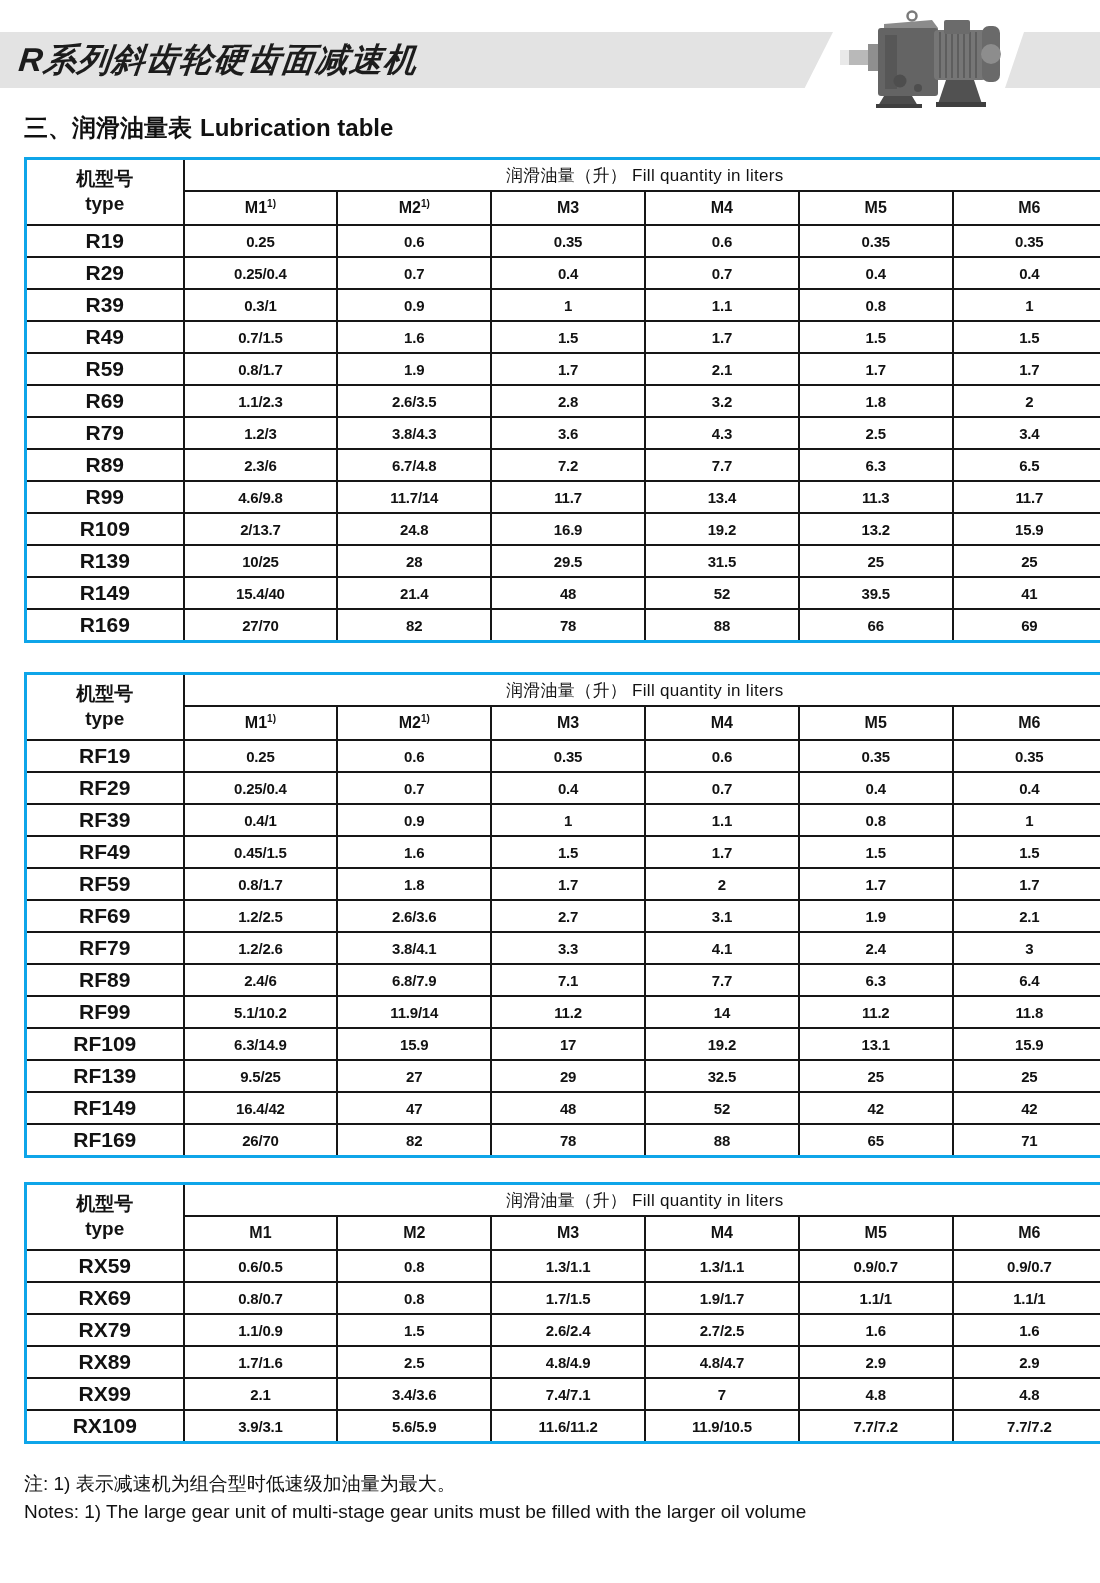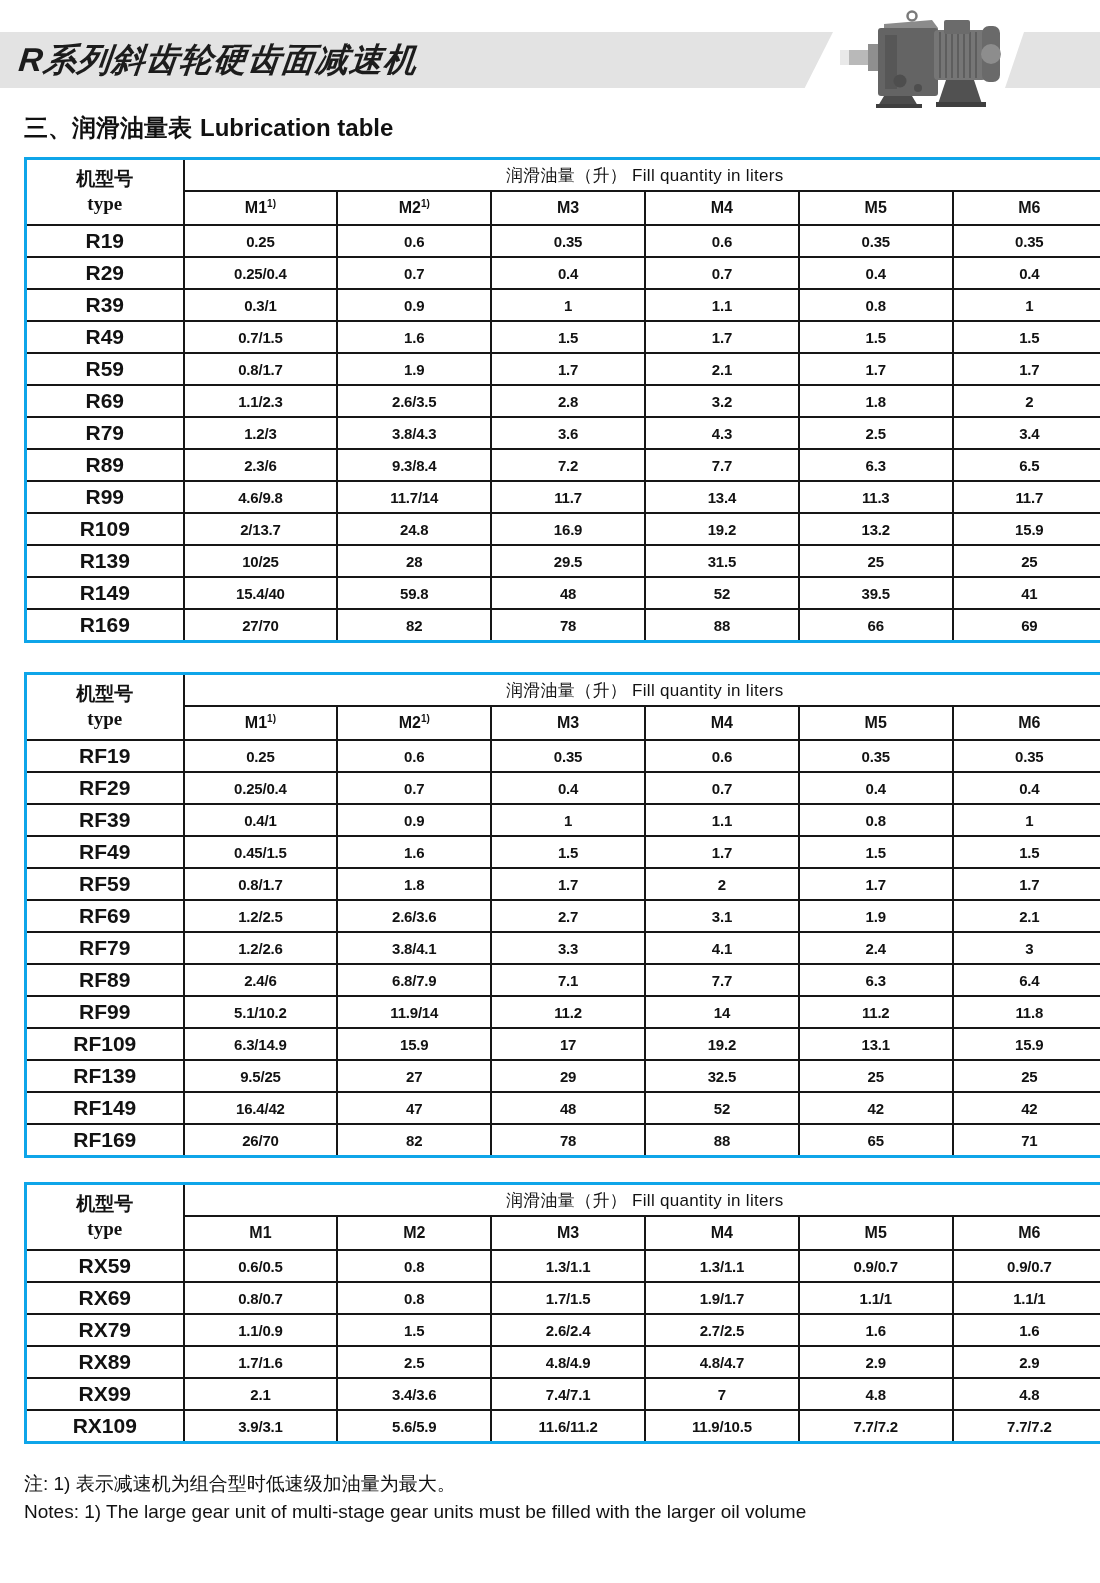--- a/index.html
+++ b/index.html
@@ -39,21 +39,21 @@
   }
   table.lube.t1 { margin-bottom:29px; }
   table.lube.t2 { margin-bottom:24px; }
   table.lube.t3 { margin-bottom:0; }
   .lube th, .lube td {
     border:2px solid #161616; text-align:center; vertical-align:middle; padding:0;
     background:#fff;
   }
   .lube col.type-col { width:158px; }
   .type-h { font-size:19px; font-weight:700; line-height:1.3; }
-  .type-h .type-en { font-weight:700;font-family:Liberation Serif, serif; }
+  .type-h .type-en { font-weight:700; }
   .fill-h { height:30px; font-size:17px; font-weight:400; letter-spacing:0.3px;margin-left:28px; }
   .col-h  { height:32px; font-size:16px; font-weight:700; }
   .col-h sup { font-size:10px; font-weight:700; }
   .type-cell { font-size:21px; font-weight:700; height:30px; }
   .val-cell  { font-size:15px; font-weight:700; height:30px; letter-spacing:-0.2px; }
 
   .notes { margin:26px 0 0 8px; font-size:19px; line-height:1.45; color:#111; }
 </style>
 </head>
 <body>
@@ -174,21 +174,21 @@
             <td class="val-cell">1.2/3</td>
             <td class="val-cell">3.8/4.3</td>
             <td class="val-cell">3.6</td>
             <td class="val-cell">4.3</td>
             <td class="val-cell">2.5</td>
             <td class="val-cell">3.4</td>
           </tr>
           <tr>
             <td class="type-cell">R89</td>
             <td class="val-cell">2.3/6</td>
-            <td class="val-cell">9.3/8.4</td>
+            <td class="val-cell">6.7/4.8</td>
             <td class="val-cell">7.2</td>
             <td class="val-cell">7.7</td>
             <td class="val-cell">6.3</td>
             <td class="val-cell">6.5</td>
           </tr>
           <tr>
             <td class="type-cell">R99</td>
             <td class="val-cell">4.6/9.8</td>
             <td class="val-cell">11.7/14</td>
             <td class="val-cell">11.7</td>
@@ -210,21 +210,21 @@
             <td class="val-cell">10/25</td>
             <td class="val-cell">28</td>
             <td class="val-cell">29.5</td>
             <td class="val-cell">31.5</td>
             <td class="val-cell">25</td>
             <td class="val-cell">25</td>
           </tr>
           <tr>
             <td class="type-cell">R149</td>
             <td class="val-cell">15.4/40</td>
-            <td class="val-cell">59.8</td>
+            <td class="val-cell">21.4</td>
             <td class="val-cell">48</td>
             <td class="val-cell">52</td>
             <td class="val-cell">39.5</td>
             <td class="val-cell">41</td>
           </tr>
           <tr>
             <td class="type-cell">R169</td>
             <td class="val-cell">27/70</td>
             <td class="val-cell">82</td>
             <td class="val-cell">78</td>

